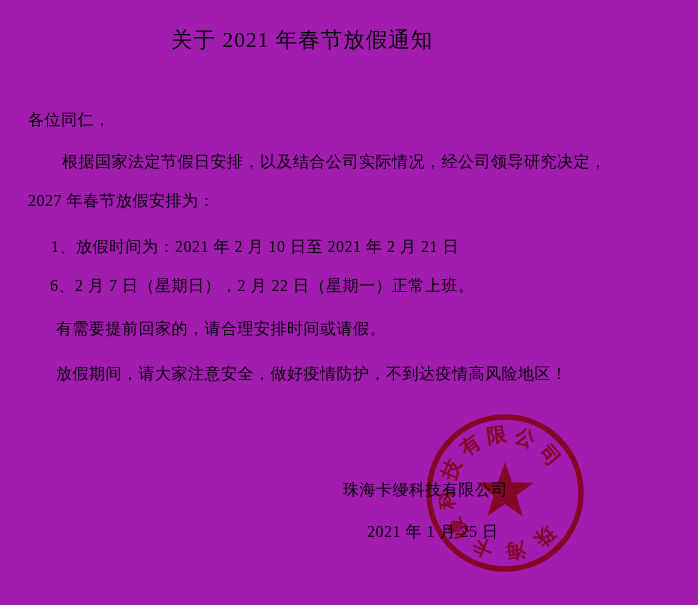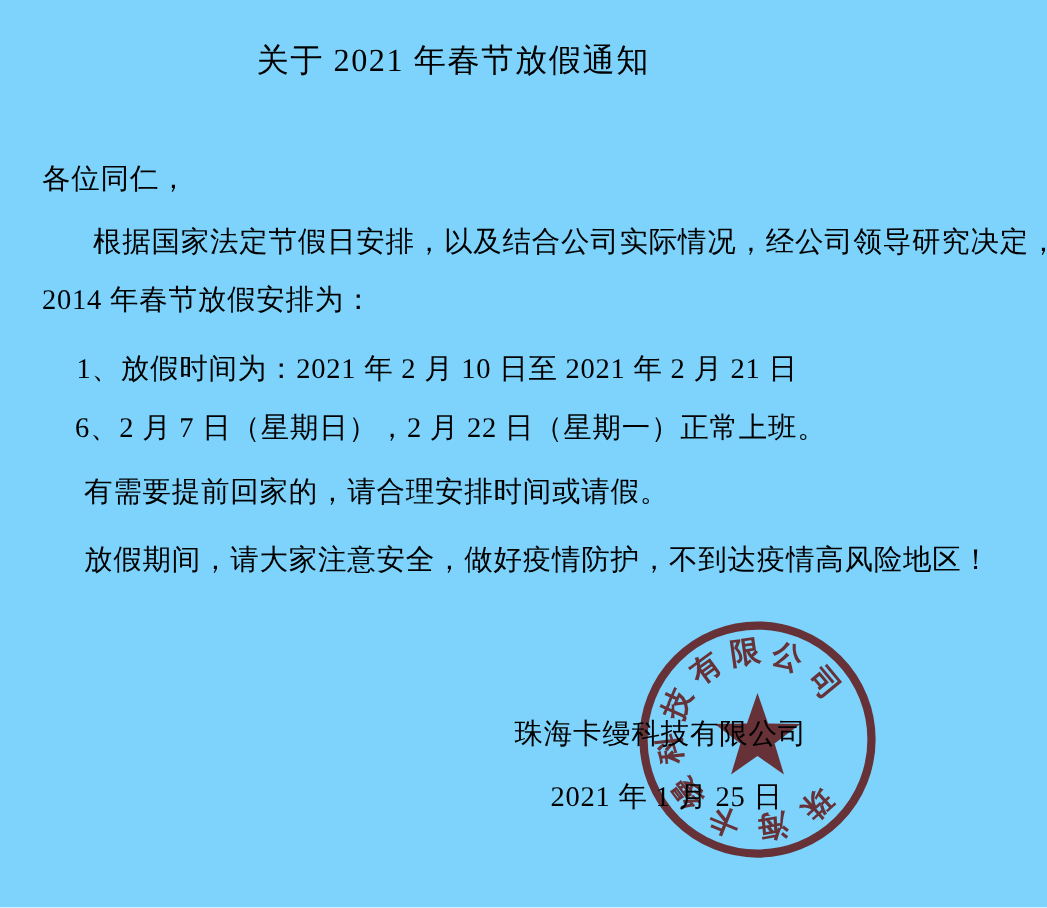--- a/index.html
+++ b/index.html
@@ -4,40 +4,40 @@
 <style>
   html, body {
     margin: 0;
     padding: 0;
     background: #ffffff;
   }
   .page {
     position: relative;
     width: 698px;
     height: 605px;
-    background: #7dd3fc;
+    background: #a21caf;
     overflow: hidden;
     font-family: "Liberation Serif", "DejaVu Serif", serif;
     color: #000000;
   }
   .doc-title {
     position: absolute;
     left: 171px;
     top: 25px;
     margin: 0;
     font-size: 21.5px;
     font-weight: normal;
     letter-spacing: 1px;
     white-space: nowrap;
     color: #000000;
   }
   .line {
     position: absolute;
     margin: 0;
-    font-size: 19px;
+    font-size: 16px;
     line-height: 25px;
     white-space: nowrap;
     letter-spacing: 0.5px;
     color: #000000;
   }
   #l-salutation { left: 28px;  top: 107px; }
   #l-intro1     { left: 62px;  top: 149px; }
   #l-intro2     { left: 28px;  top: 188px; }
   #l-item1      { left: 51px;  top: 234px; }
   #l-item2      { left: 50px;  top: 273px; }
@@ -75,21 +75,21 @@
 <body>
 
 <div class="page">
 
   <h1 class="doc-title">关于 2021 年春节放假通知</h1>
 
   <p class="line" id="l-salutation">各位同仁，</p>
 
   <p class="line" id="l-intro1">根据国家法定节假日安排，以及结合公司实际情况，经公司领导研究决定，</p>
 
-  <p class="line" id="l-intro2">2014 年春节放假安排为：</p>
+  <p class="line" id="l-intro2">2027 年春节放假安排为：</p>
 
   <p class="line" id="l-item1">1、放假时间为：2021 年 2 月 10 日至 2021 年 2 月 21 日</p>
 
   <p class="line" id="l-item2">6、2 月 7 日（星期日），2 月 22 日（星期一）正常上班。</p>
 
   <p class="line" id="l-note2">放假期间，请大家注意安全，做好疫情防护，不到达疫情高风险地区！</p>
 
   <p class="line" id="l-note1">有需要提前回家的，请合理安排时间或请假。</p>
 
   <p class="line" id="sig-company">珠海卡缦科技有限公司</p>

